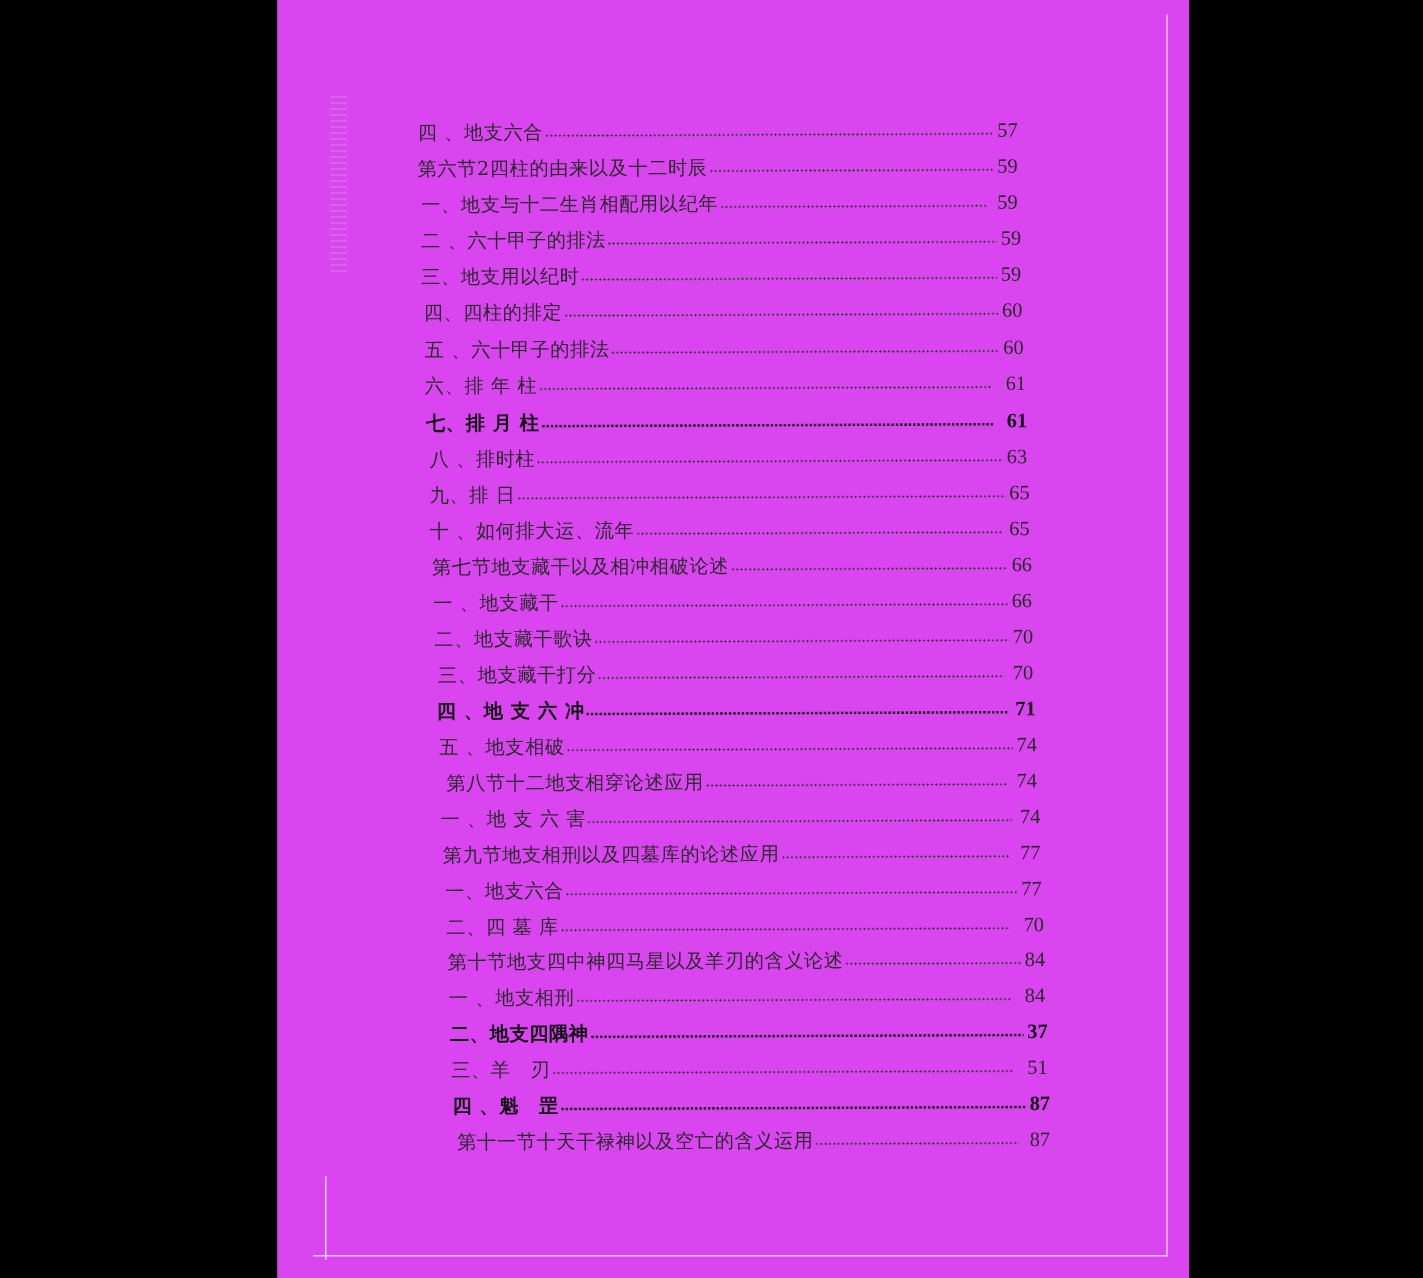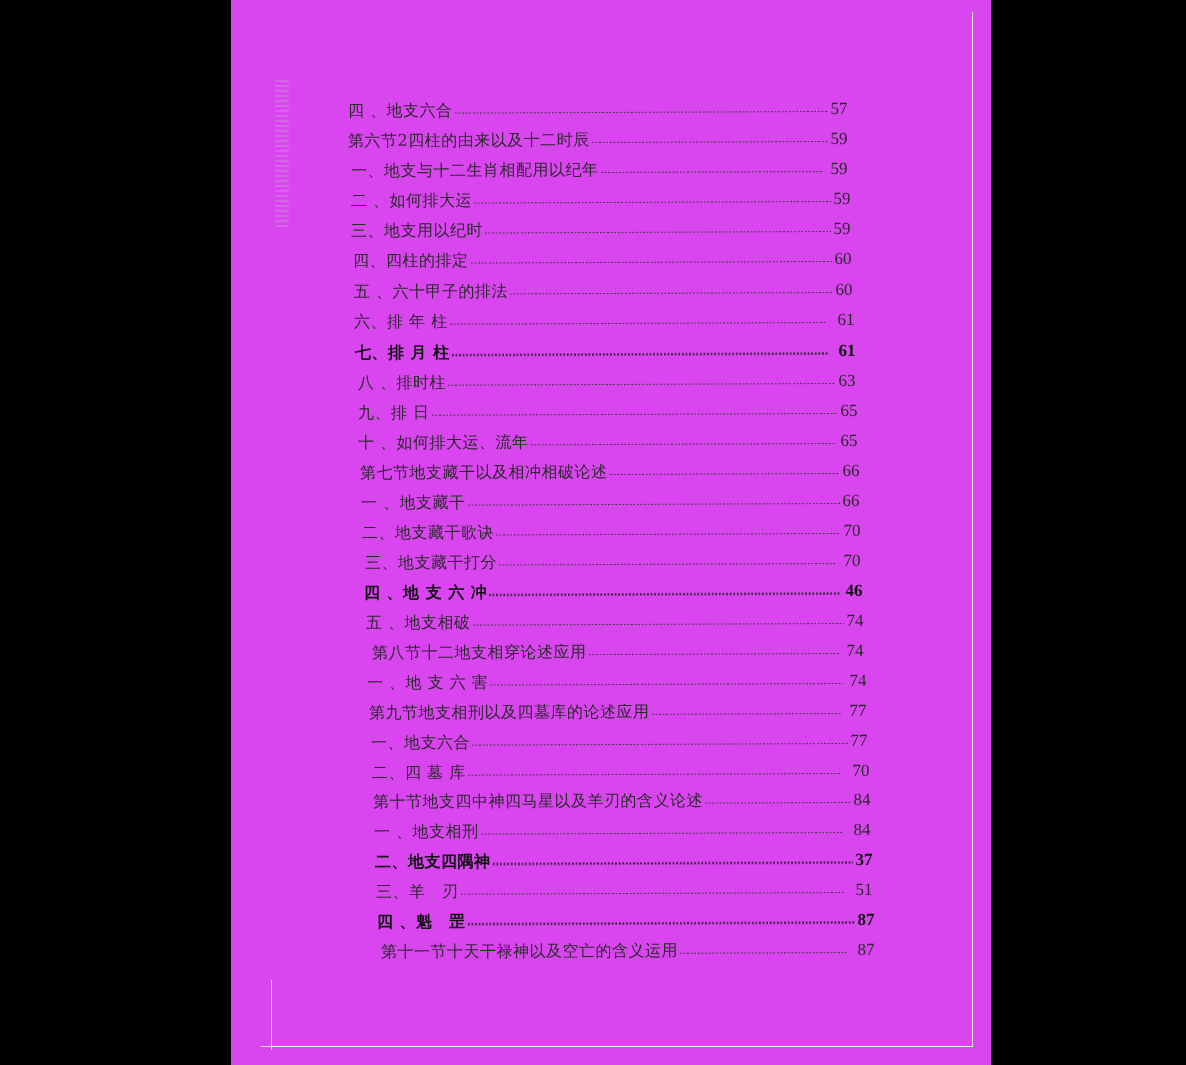--- a/index.html
+++ b/index.html
@@ -66,21 +66,21 @@
       background-position: left center;
     }
     .toc-row.bold .toc-leader {
       background-image: radial-gradient(circle, #222 1px, transparent 1.2px);
     }
     .toc-page {
       flex: 0 0 auto;
       font-family: "Liberation Serif", "DejaVu Serif", serif;
       font-size: 17px;
       min-width: 18px;
-      text-align: center;
+      text-align: right;
     }
   </style>
 </head>
 <body>
 
 <div class="page">
   <div class="scan-smudge"></div>
   <div class="page-edge-right"></div>
   <div class="page-edge-bottom"></div>
   <div class="page-edge-left"></div>
@@ -95,21 +95,21 @@
       <span class="toc-title">第六节2四柱的由来以及十二时辰</span>
       <span class="toc-leader"></span>
       <span class="toc-page">59</span>
     </div>
     <div class="toc-row" style="left:120px;top:158px;width:497px;transform:rotate(-0.25deg);">
       <span class="toc-title">一、地支与十二生肖相配用以纪年</span>
       <span class="toc-leader" style="margin-right:8px;"></span>
       <span class="toc-page">59</span>
     </div>
     <div class="toc-row" style="left:120px;top:188px;width:500px;transform:rotate(-0.25deg);">
-      <span class="toc-title">二 、如何排大运</span>
+      <span class="toc-title">二 、六十甲子的排法</span>
       <span class="toc-leader"></span>
       <span class="toc-page">59</span>
     </div>
     <div class="toc-row" style="left:120px;top:218px;width:500px;transform:rotate(-0.25deg);">
       <span class="toc-title">三、地支用以纪时</span>
       <span class="toc-leader"></span>
       <span class="toc-page">59</span>
     </div>
     <div class="toc-row" style="left:122px;top:248px;width:499px;transform:rotate(-0.25deg);">
       <span class="toc-title">四、四柱的排定</span>
@@ -162,21 +162,21 @@
       <span class="toc-page">70</span>
     </div>
     <div class="toc-row" style="left:134px;top:550px;width:496px;transform:rotate(-0.25deg);">
       <span class="toc-title">三、地支藏干打分</span>
       <span class="toc-leader" style="margin-right:6px;"></span>
       <span class="toc-page">70</span>
     </div>
     <div class="toc-row bold" style="left:133px;top:580px;width:499px;transform:rotate(-0.25deg);">
       <span class="toc-title">四 、地 支 六 冲</span>
       <span class="toc-leader" style="margin-right:4px;"></span>
-      <span class="toc-page">46</span>
+      <span class="toc-page">71</span>
     </div>
     <div class="toc-row" style="left:135px;top:610px;width:498px;transform:rotate(-0.25deg);">
       <span class="toc-title">五 、地支相破</span>
       <span class="toc-leader"></span>
       <span class="toc-page">74</span>
     </div>
     <div class="toc-row" style="left:141px;top:640px;width:492px;transform:rotate(-0.25deg);">
       <span class="toc-title">第八节十二地支相穿论述应用</span>
       <span class="toc-leader" style="margin-right:6px;"></span>
       <span class="toc-page">74</span>

